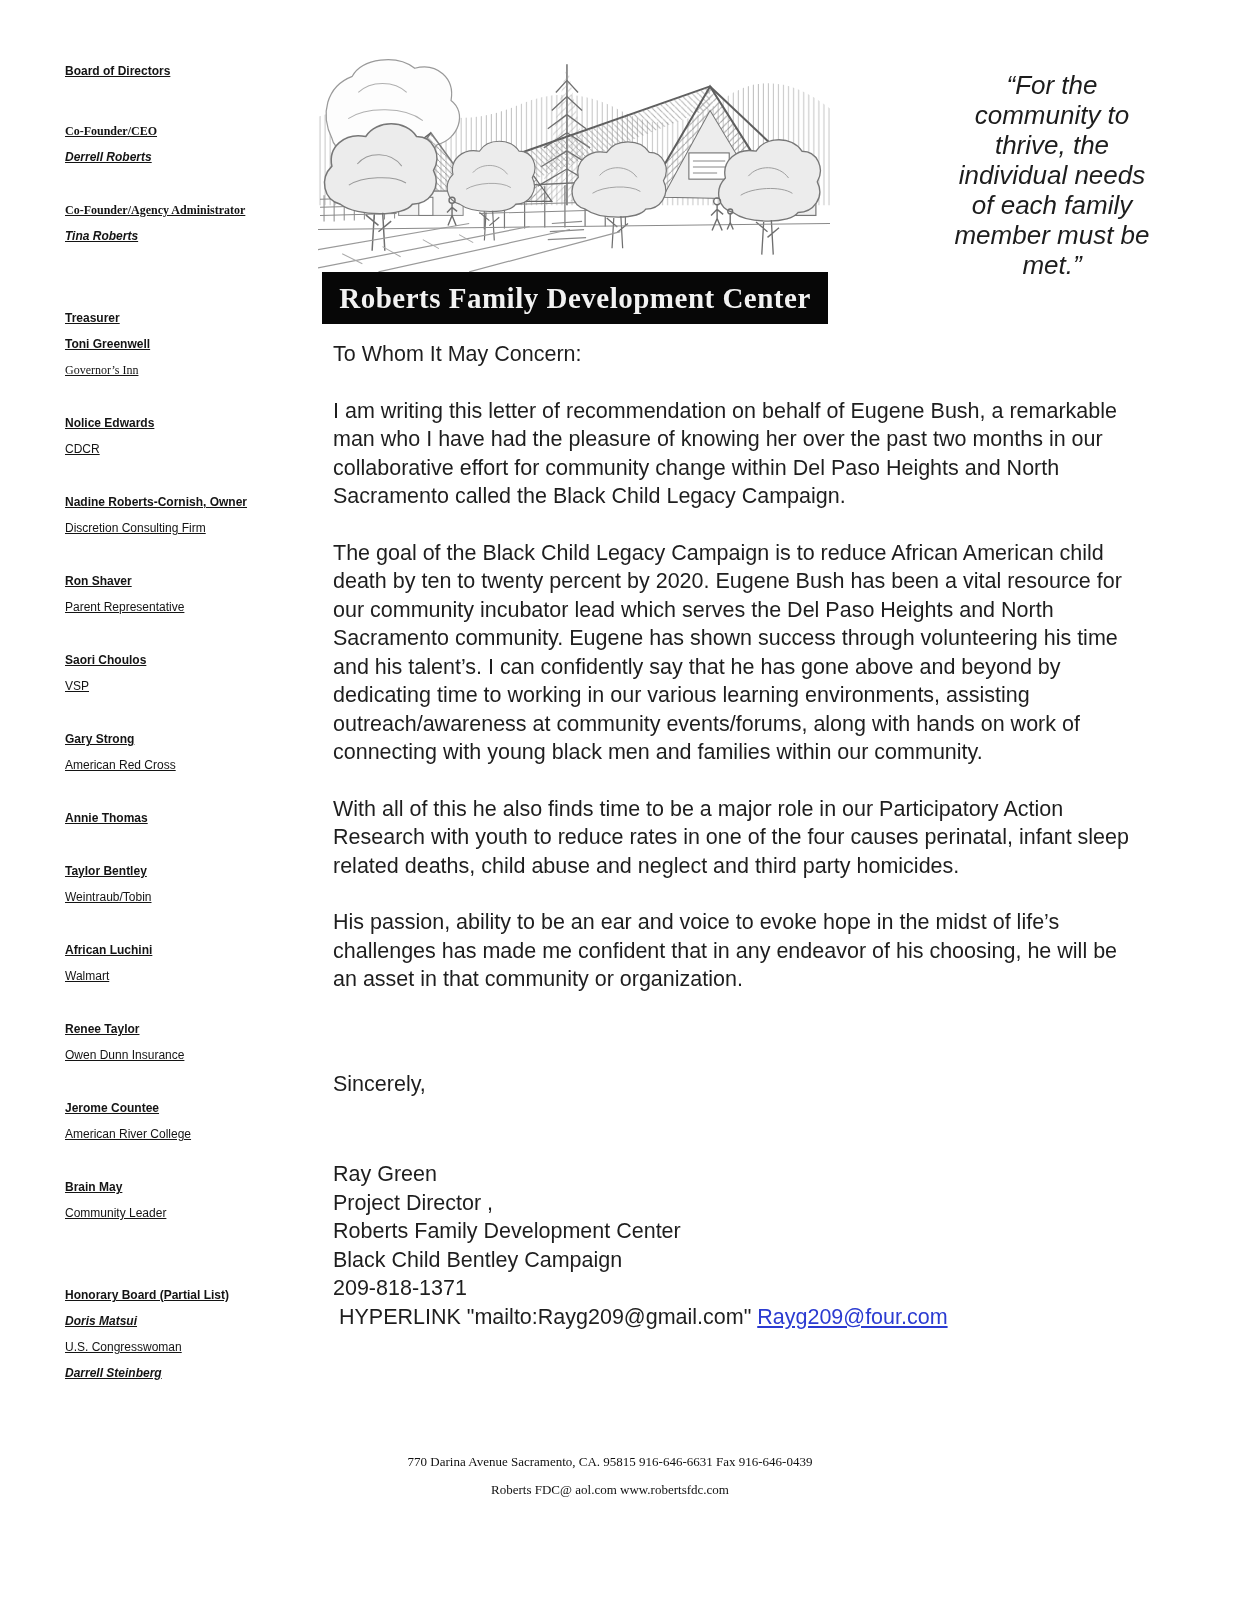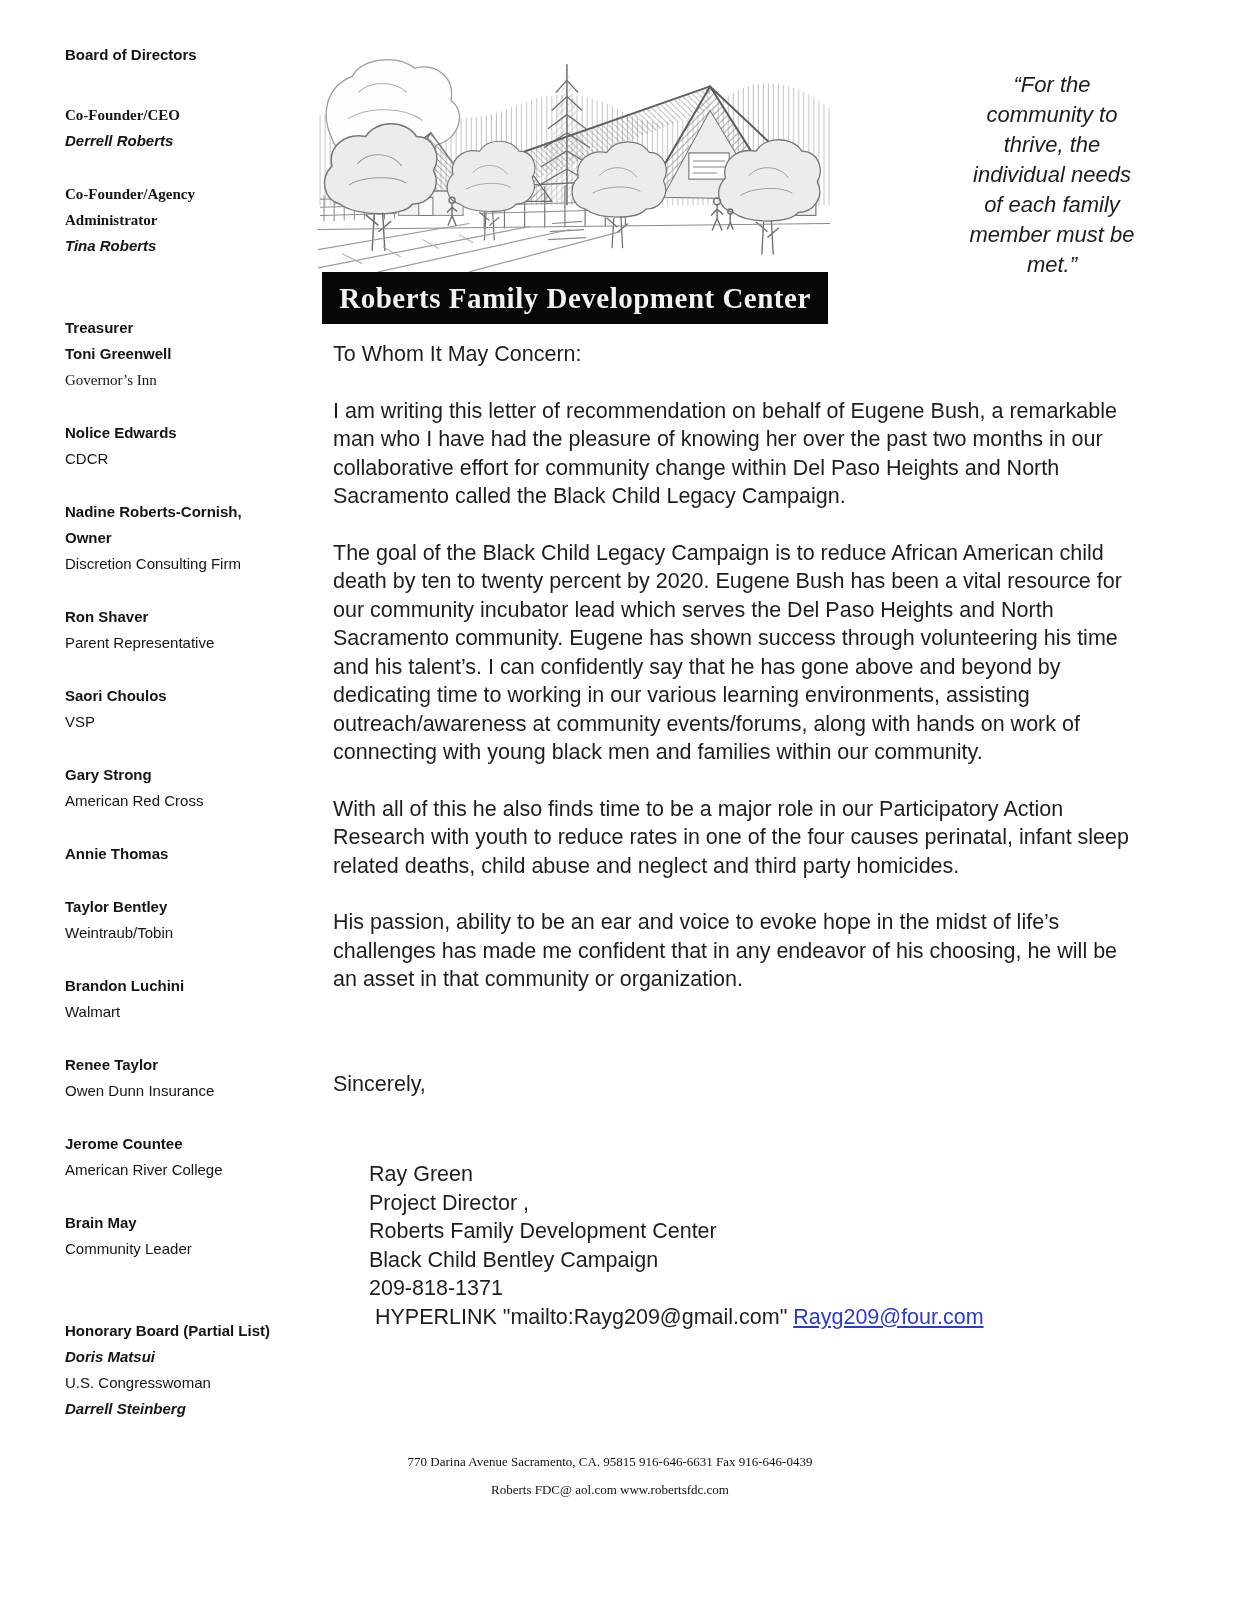--- a/index.html
+++ b/index.html
@@ -1,50 +1,50 @@
 <!DOCTYPE html>
 <html><head>
 <meta charset="utf-8">
 <style>
   html,body{margin:0;padding:0;background:#fff;}
   body{width:1236px;height:1600px;position:relative;overflow:hidden;
        font-family:"Liberation Sans",sans-serif;color:#1f1f1f;}
 
   
-  .sidebar{position:absolute;left:65px;top:42px;width:218px;
-           font-size:15px;line-height:26px;color:#141414;}
+  .sidebar{position:absolute;left:65px;top:58px;width:218px;
+           font-size:12px;line-height:26px;color:#141414;text-decoration:underline;}
   .sb-title{font-weight:700;margin-bottom:34px;}
   .sb-group{margin-bottom:56px;}
   .sb-group:last-child{margin-bottom:0;margin-top:38px;}
   .sb-block{margin-bottom:27px;}
   .sb-block:last-child{margin-bottom:0;}
   .s-name{font-weight:700;}
   .s-name-italic{font-weight:700;font-style:italic;}
   .s-role{font-family:"Liberation Serif",serif;font-weight:700;}
   .s-org{}
   .s-org-serif{font-family:"Liberation Serif",serif;}
 
   
   .sketch{position:absolute;left:318px;top:52px;width:512px;height:220px;}
   .sketch svg{width:100%;height:100%;}
   .banner{position:absolute;left:322px;top:272px;width:506px;height:52px;
           background:#070707;color:#f2f2f2;display:flex;align-items:center;justify-content:center;
           font-family:"Liberation Serif",serif;font-weight:700;font-size:29px;letter-spacing:.5px;}
 
   
   .quote{position:absolute;left:946px;top:70px;width:212px;text-align:center;
-         font-style:italic;font-size:22px;line-height:30px;color:#1d1d1d;}
+         font-style:italic;font-size:26px;line-height:30px;color:#1d1d1d;}
 
   
   .letter{position:absolute;left:333px;top:340px;width:800px;
           font-size:21.5px;line-height:28.5px;color:#1e1e1e;}
   .salutation{margin:0 0 28px 0;}
   p.para{margin:0 0 28px 0;}
   .closing{margin:76px 0 62px 0;}
-  .sig-line{line-height:28.5px;margin-left:36px;}
+  .sig-line{line-height:28.5px;}
   .hyper-line{white-space:pre-wrap;}
   .link{color:#2b3bd1;text-decoration:underline;cursor:pointer;}
 
   
   .footer{position:absolute;left:285px;top:1448px;width:650px;text-align:center;
           font-family:Liberation Serif, serif;font-size:13px;line-height:28px;color:#101010;}
 </style>
 </head>
 <body>
 
@@ -88,21 +88,21 @@
           <div class="sb-line s-org">American Red Cross</div>
         </div>
         <div class="sb-block">
           <div class="sb-line s-name">Annie Thomas</div>
         </div>
         <div class="sb-block">
           <div class="sb-line s-name">Taylor Bentley</div>
           <div class="sb-line s-org">Weintraub/Tobin</div>
         </div>
         <div class="sb-block">
-          <div class="sb-line s-name">Brandon Luchini</div>
+          <div class="sb-line s-name">African Luchini</div>
           <div class="sb-line s-org">Walmart</div>
         </div>
         <div class="sb-block">
           <div class="sb-line s-name">Renee Taylor</div>
           <div class="sb-line s-org">Owen Dunn Insurance</div>
         </div>
         <div class="sb-block">
           <div class="sb-line s-name">Jerome Countee</div>
           <div class="sb-line s-org">American River College</div>
         </div>

